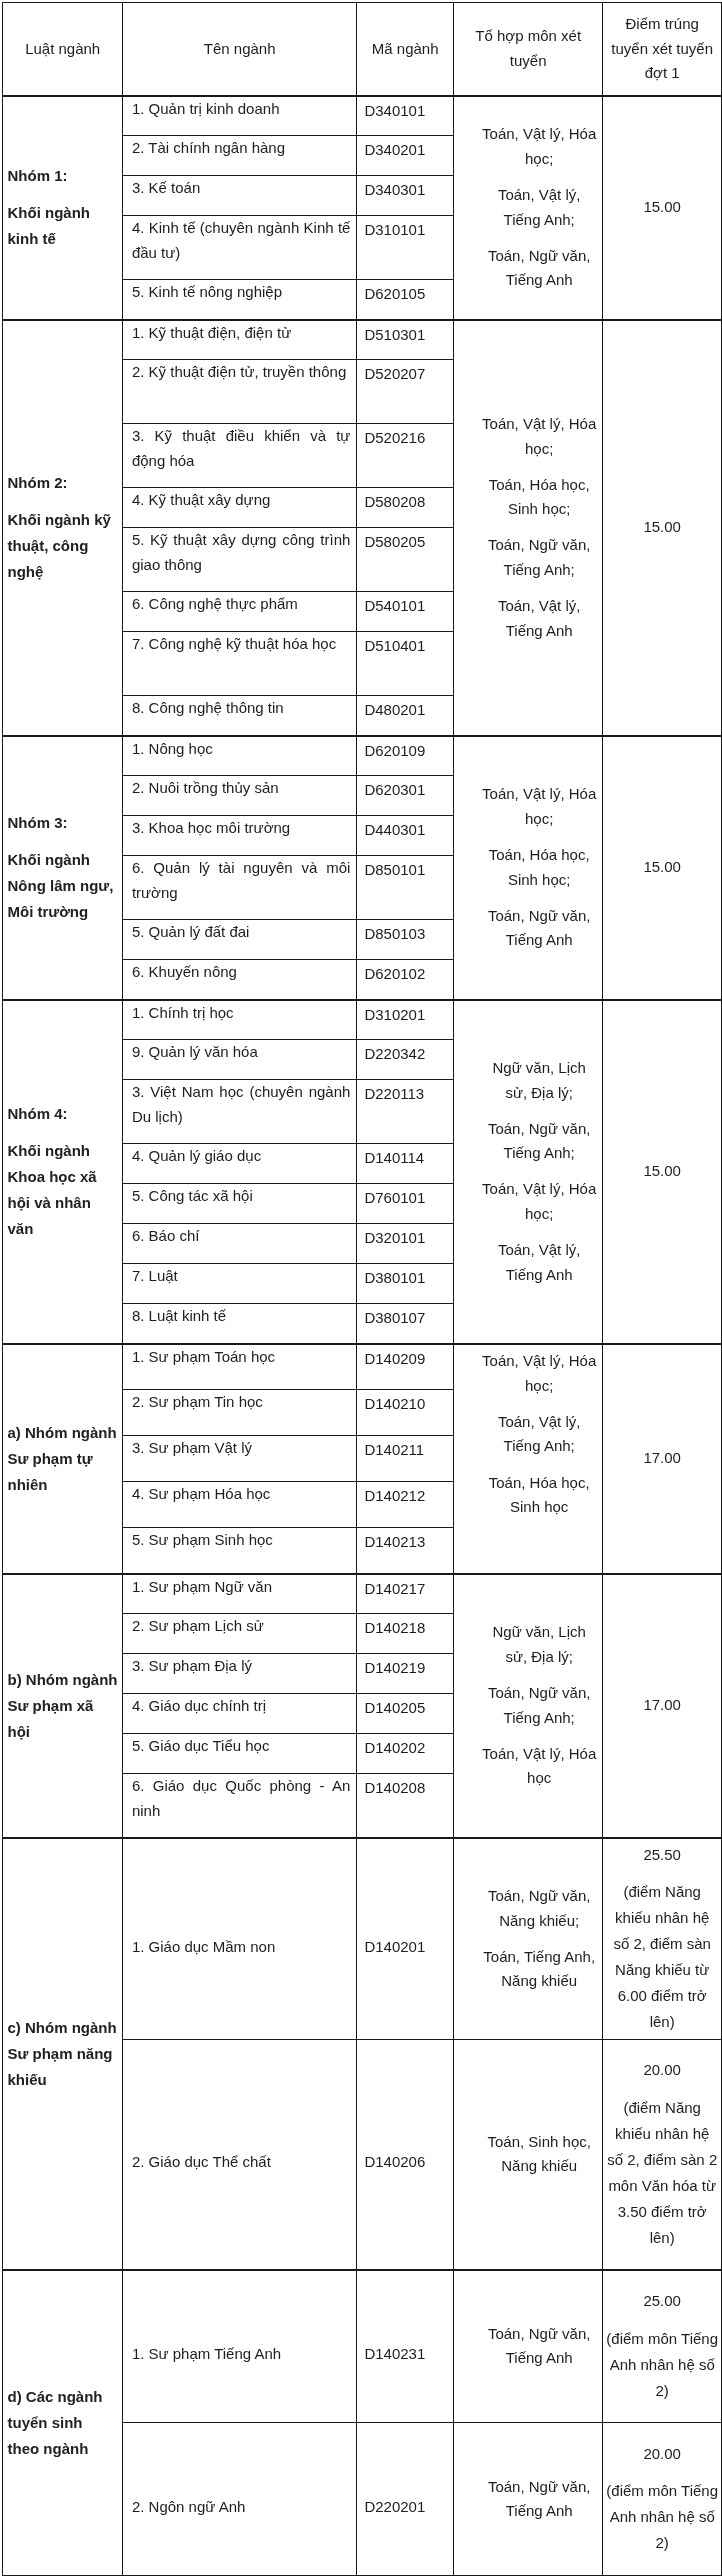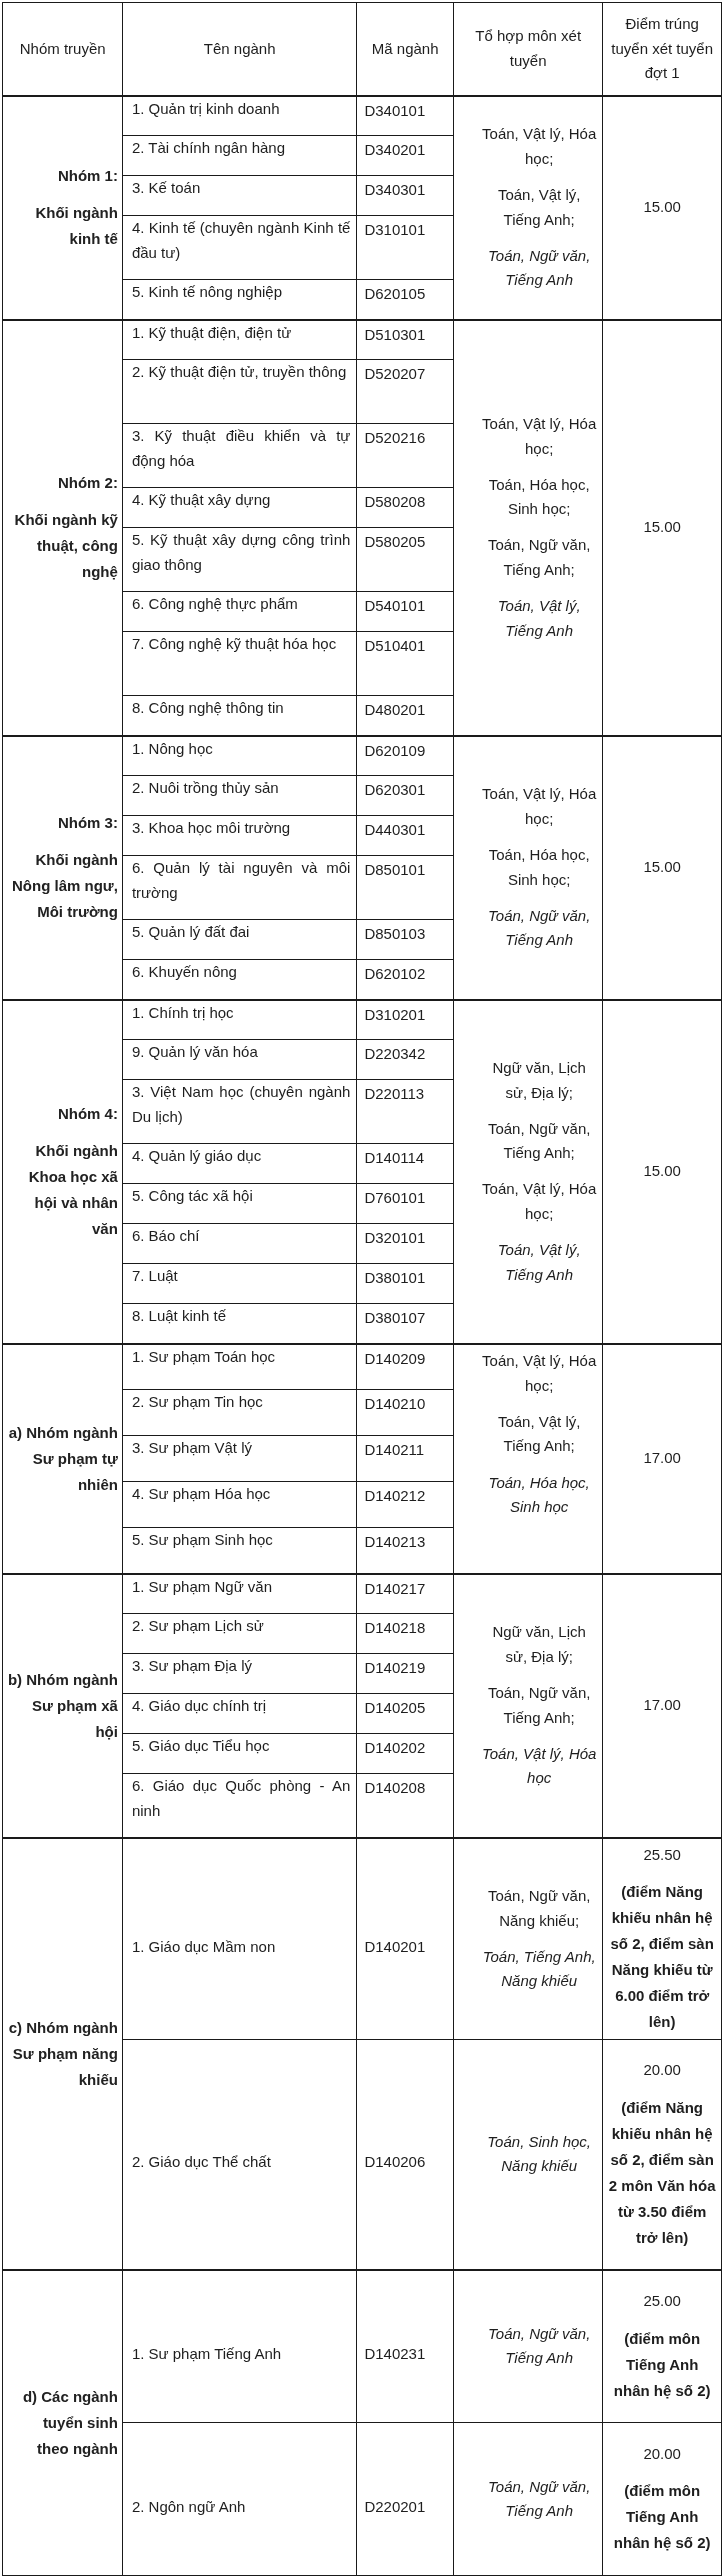--- a/index.html
+++ b/index.html
@@ -15,30 +15,30 @@
     line-height: 24.6px;
   }
   td, th {
     border: 1.4px solid #1a1a1a;
     padding: 0 5.8px 0 8.7px;
     font-weight: normal;
     vertical-align: top;
   }
   th { text-align: center; vertical-align: middle; line-height: 24.6px; padding: 0 4.3px; }
   thead tr { height: 93px; }
-  .c-group { text-align: right; vertical-align: middle; font-weight: bold; line-height: 26px; padding: 0 4.3px; color: #222; }
+  .c-group { text-align: left; vertical-align: middle; font-weight: bold; line-height: 26px; padding: 0 4.3px; color: #222; }
   .c-group span { display: block; }
   .c-group .gap { height: 11.6px; }
   .c-name { text-align: justify; padding-top: 0; }
   .c-code { padding-top: 2px; padding-left: 7.2px; }
   .c-combo { text-align: center; vertical-align: middle; padding: 0 4.3px; }
   .c-combo span { display: block; margin-bottom: 11.6px; margin-left: 22px; }
-  .c-combo span:last-child { margin-bottom: 0; font-style: italic; }
+  .c-combo span:last-child { margin-bottom: 0; }
   .c-score { text-align: center; vertical-align: middle; padding: 0 2.9px; }
-  .c-score .note { display: block; margin-top: 11.6px; line-height: 26px; font-weight: bold; }
+  .c-score .note { display: block; margin-top: 11.6px; line-height: 26px; }
   .mid { vertical-align: middle; padding-top: 16px; }
   tr.s { height: 40px; }
   tr.d { height: 64px; }
   tr.a { height: 46px; }
   tr.c1 { height: 202px; }
   tr.c2 { height: 230px; }
   tr.d1 { height: 153px; }
   tr.d2 { height: 153px; }
   tbody.grp tr:first-child td { border-top: 2.2px solid #1a1a1a; }
 </style>
@@ -49,21 +49,21 @@
 <table>
   <colgroup>
     <col style="width:120px">
     <col style="width:234px">
     <col style="width:97px">
     <col style="width:149px">
     <col style="width:119px">
   </colgroup>
   <thead>
     <tr>
-      <th>Nhóm truyền</th>
+      <th>Luật ngành</th>
       <th>Tên ngành</th>
       <th>Mã ngành</th>
       <th>Tổ hợp môn xét tuyển</th>
       <th>Điểm trúng tuyển xét tuyển đợt 1</th>
     </tr>
   </thead>
 
   <tbody class="grp">
     <tr class="s">
       <td rowspan="5" class="c-group">

